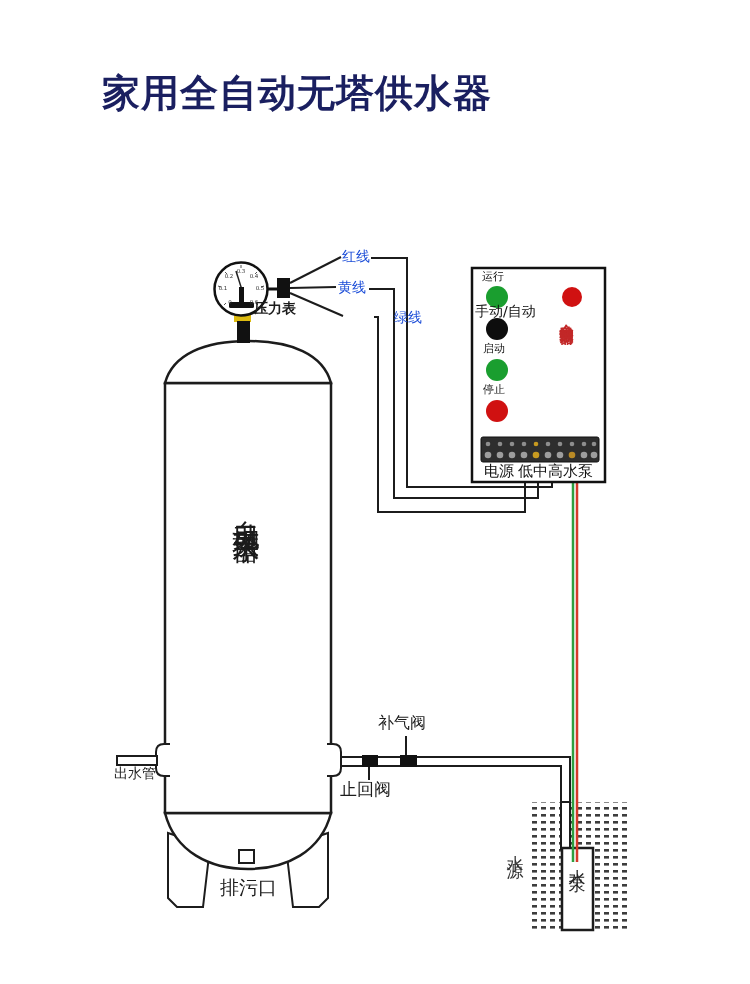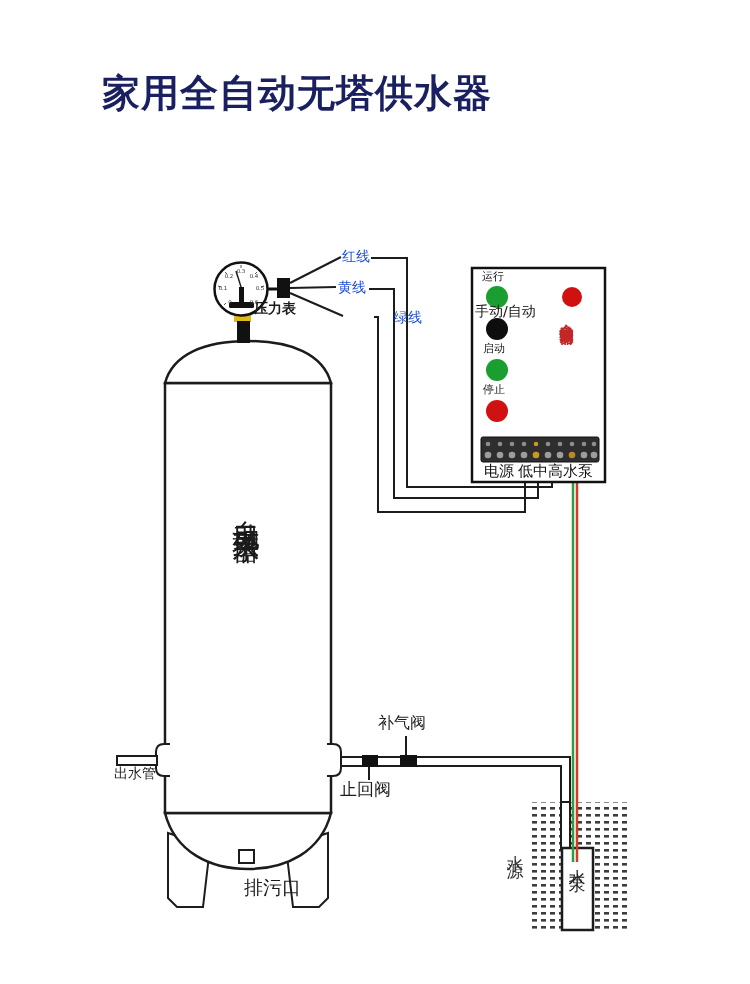--- a/index.html
+++ b/index.html
@@ -25,21 +25,21 @@
   .c-name{left:559px;top:313px;font-size:14px;font-weight:bold;color:#c22828;
           letter-spacing:1px;}
   .term-lbl{font-size:15px;color:#111;top:463px;}
   .tm-power{left:484px;}
   .tm-lmh{left:518px;}
   .tm-pump{left:563px;}
   .tank-text{left:231px;top:499px;font-size:27px;letter-spacing:3px;color:#1b1b1b;}
   .outlet{left:114px;top:765px;font-size:14px;}
   .airvalve{left:378px;top:714px;font-size:16px;}
   .checkvalve{left:340px;top:780px;font-size:17px;}
-  .drain{left:220px;top:877px;font-size:19px;margin-left:24px;}
+  .drain{left:220px;top:877px;font-size:19px;}
   .wsource{left:505px;top:842px;font-size:17px;letter-spacing:7px;color:#333;}
   .wpump{left:567px;top:856px;font-size:17px;letter-spacing:7px;color:#222;}
 </style>
 </head>
 <body>
 
 <div id="canvas">
 
   <svg id="art" width="750" height="984" viewBox="0 0 750 984">
     <defs>

